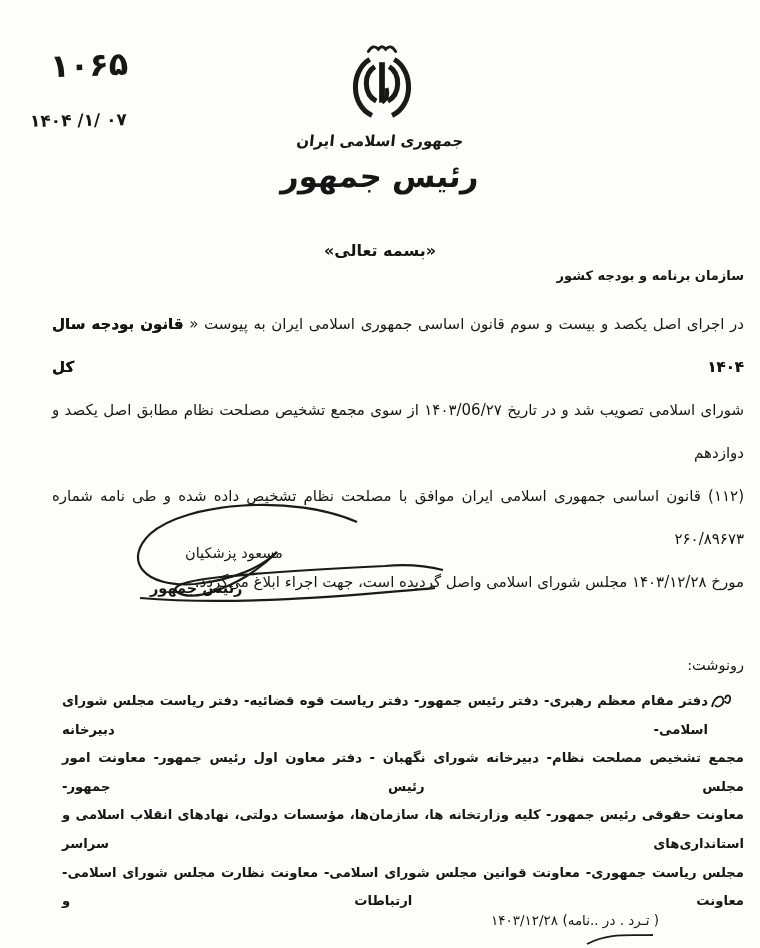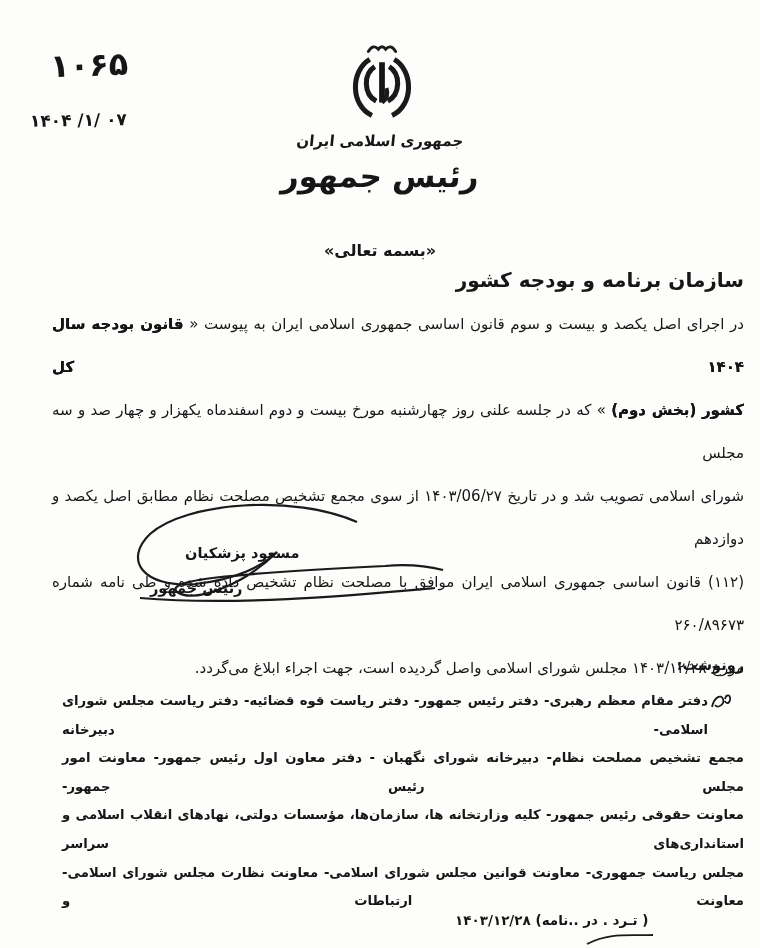--- a/index.html
+++ b/index.html
@@ -28,56 +28,56 @@
     position:absolute;left:0;right:0;top:158px;text-align:center;
     font-size:31px;font-weight:bold;transform:skewX(-4deg);
   }
   .invocation{
     position:absolute;left:0;right:0;top:241px;text-align:center;
     font-size:16px;font-weight:bold;
   }
   
   .recipient{
     position:absolute;top:268px;left:16px;right:16px;direction:rtl;
-    text-align:right;font-size:20px;font-weight:bold;
+    text-align:right;font-size:13px;font-weight:bold;
   }
   .body-block{
     position:absolute;top:303px;left:14px;right:16px;direction:rtl;
     font-size:15px;
   }
   .body-block .line{
     line-height:43px;text-align:justify;text-align-last:justify;
     text-justify:inter-word;
     margin-left:38px;
   }
   .body-block .line.last{text-align-last:right;}
   .body-block b{font-weight:bold;text-shadow:0 0 .5px #000;}
   
   .sig-scribble{position:absolute;left:95px;top:500px;}
-  .sig-name{position:absolute;left:185px;top:545px;font-size:14.5px;font-weight:bold;direction:rtl;}
+  .sig-name{position:absolute;left:185px;top:545px;font-size:14.5px;font-weight:normal;direction:rtl;}
   .sig-title{position:absolute;left:150px;top:580px;font-size:14.5px;font-weight:bold;direction:rtl;}
   
   .cc-label{
     position:absolute;top:657px;left:16px;right:16px;direction:rtl;
-    text-align:right;font-size:14.5px;font-weight:bold;
+    text-align:right;font-size:14.5px;font-weight:normal;
   }
   .cc-block{
     position:absolute;top:687px;left:14px;right:16px;direction:rtl;
     font-size:13.2px;font-weight:bold;
   }
   .cc-block .line{
     line-height:28.6px;text-align:justify;text-align-last:justify;
     text-justify:inter-word;
     margin-left:48px;
   }
   .cc-block .line.first{padding-left:0;padding-right:36px;}
   .cc-mark{position:absolute;left:708px;top:690px;}
   .footnote{
     position:absolute;top:912px;left:455px;width:240px;direction:rtl;
-    font-size:13.5px;font-weight:bold;text-align:left;
+    font-size:13.5px;font-weight:normal;text-align:center;
   }
   .foot-swoosh{position:absolute;left:585px;top:930px;}
   svg .ink{stroke:#1a1a1a;fill:none;}
 </style>
 </head>
 <body>
 
 <div class="page">
 
   <div class="stamp-number">۱۰۶۵</div>
@@ -96,21 +96,20 @@
   </div>
 
   <div class="country">جمهوری اسلامی ایران</div>
   <div class="office">رئیس جمهور</div>
   <div class="invocation">«بسمه تعالی»</div>
 
   <div class="recipient">سازمان برنامه و بودجه کشور</div>
 
   <div class="body-block">
     <div class="line"><span>در اجرای اصل یکصد و بیست و سوم قانون اساسی جمهوری اسلامی ایران به پیوست « </span><b>قانون بودجه سال ۱۴۰۴ کل</b></div>
-    <div class="line"><b>کشور (بخش دوم)</b><span> » که در جلسه علنی روز چهارشنبه مورخ بیست و دوم اسفندماه یکهزار و چهار صد و سه مجلس</span></div>
     <div class="line">شورای اسلامی تصویب شد و در تاریخ ۱۴۰۳/06/۲۷ از سوی مجمع تشخیص مصلحت نظام مطابق اصل یکصد و دوازدهم</div>
     <div class="line">(۱۱۲) قانون اساسی جمهوری اسلامی ایران موافق با مصلحت نظام تشخیص داده شده و طی نامه شماره ۲۶۰/۸۹۶۷۳</div>
     <div class="line last">مورخ ۱۴۰۳/۱۲/۲۸ مجلس شورای اسلامی واصل گردیده است، جهت اجراء ابلاغ می‌گردد.</div>
   </div>
 
   <div class="sig-scribble">
     <svg width="360" height="115" viewBox="0 0 360 115">
       <path class="ink" stroke-width="2.2" d="M262 22 C200 -6 90 2 55 34 C28 60 48 88 100 84 C140 80 168 66 182 52"></path>
       <path class="ink" stroke-width="2.2" d="M182 52 C150 84 100 104 82 92 C70 80 130 74 290 66 C312 64 332 66 348 70"></path>
       <path class="ink" stroke-width="2.2" d="M45 98 C140 106 250 96 340 88"></path>

